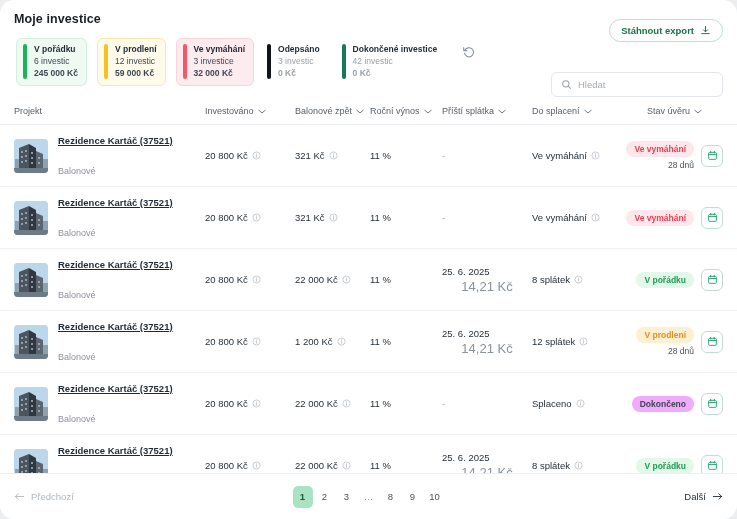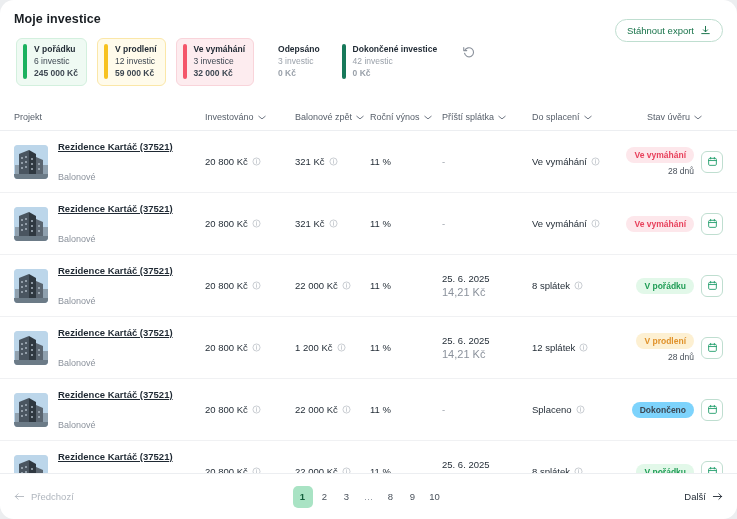--- a/index.html
+++ b/index.html
@@ -31,21 +31,21 @@
   }
   .chart-link .lbl { font-size: 9.5px; color: #6b7380; }
   .pie-ico { width: 12px; height: 12px; display: block; }
 
   .export-btn {
     position: absolute; right: 14px; top: 19px;
     display: flex; align-items: center; gap: 6px;
     border: 1px solid #bfded0; border-radius: 16px;
     padding: 5px 11px; background: #fff; cursor: pointer;
   }
-  .export-btn .lbl { font-size: 9.5px; color: #18734a; font-weight: normal; }
+  .export-btn .lbl { font-size: 9.5px; color: #18734a; font-weight: bold; }
   .dl-ico { width: 11px; height: 11px; display: block; }
 
   
   .chips {
     display: flex; align-items: stretch; gap: 10px;
     margin-top: 12px; padding-left: 2px;
   }
   .chip {
     display: flex; gap: 7px; padding: 5px 8px 6px 6px;
     border-radius: 6px; border: 1px solid transparent;
@@ -75,21 +75,21 @@
     font-family: "Liberation Sans", sans-serif;
     background: transparent;
   }
   .search-wrap input::placeholder { color: #a4abb5; }
 
   
   .table-area { flex: 1; overflow: hidden; }
   table { width: 100%; border-collapse: collapse; table-layout: fixed; }
   thead th {
     font-size: 9px; color: #58606b; font-weight: normal;
-    text-align: left; padding: 26px 0 8px 0;
+    text-align: left; padding: 20px 0 8px 0;
     border-bottom: 1px solid #eceef1;
     white-space: nowrap;
   }
   thead th .hd { display: inline-flex; align-items: center; gap: 4px; cursor: pointer; }
   .caret { width: 8px; height: 5px; display: block; }
 
   tbody td {
     padding: 10px 0; border-bottom: 1px solid #f0f1f3;
     font-size: 9.5px; color: #1f2933; vertical-align: middle;
   }
@@ -104,21 +104,21 @@
   .proj-name {
     font-size: 9.5px; font-weight: bold; color: #1f2933;
     text-decoration: underline; cursor: pointer; white-space: nowrap;
   }
   .proj-sub { font-size: 9px; color: #8b929c; }
 
   .cellflex { display: inline-flex; align-items: center; gap: 4px; }
   .info-ico { width: 9px; height: 9px; display: block; flex: 0 0 9px; }
 
   .two-line { display: flex; flex-direction: column; gap: 2px; }
-  .sub { font-size: 11px; color: #8b929c; }
+  .sub { font-size: 13px; color: #8b929c; text-align: center; }
   .dash { color: #9aa1aa; }
 
   .progress {
     width: 52px; height: 5px; border-radius: 3px; margin-top: 6px;
     overflow: hidden;
   }
   .progress > i { display: block; height: 100%; border-radius: 3px; }
 
   .status-cell { display: flex; align-items: center; justify-content: flex-end; gap: 7px; padding-right: 14px; }
   .status-stack { display: flex; flex-direction: column; align-items: flex-end; gap: 3px; }
@@ -197,21 +197,21 @@
           </span>
         </div>
         <div class="chip" style="background: rgb(253, 236, 239); border-color: rgb(249, 212, 218);">
           <span class="bar" style="background:#f4566a"></span>
           <span class="txt">
             <span class="t1" style="color:#1f2933">Ve vymáhání</span>
             <span class="t2" style="color:#3d4752">3 investice</span>
             <span class="t3" style="color:#3d4752">32 000 Kč</span>
           </span>
         </div>
-        <div class="chip plain" style="background: transparent; border-color: transparent; align-items: center;">
+        <div class="chip plain" style="background: transparent; border-color: transparent;">
           <span class="bar" style="background:#111418"></span>
           <span class="txt">
             <span class="t1" style="color:#1f2933">Odepsáno</span>
             <span class="t2" style="color:#9aa1aa">3 investic</span>
             <span class="t3" style="color:#9aa1aa">0 Kč</span>
           </span>
         </div>
         <div class="chip plain" style="background: transparent; border-color: transparent;">
           <span class="bar" style="background:#17795a"></span>
           <span class="txt">
@@ -220,20 +220,29 @@
             <span class="t3" style="color:#9aa1aa">0 Kč</span>
           </span>
         </div>
         <span class="reset-btn"><svg width="14" height="14" viewBox="0 0 16 16" fill="none" stroke="#8b929c" stroke-width="1.3" stroke-linecap="round" stroke-linejoin="round">
             <path d="M3.2 6.3A5.2 5.2 0 1 1 2.9 9.4"></path>
             <path d="M2 3v3.4h3.4"></path>
           </svg></span>
       </div>
   </div>
 
+  <div class="search-wrap">
+    <span>
+      <svg width="11" height="11" viewBox="0 0 16 16" fill="none" stroke="#9aa1aa" stroke-width="1.5" stroke-linecap="round">
+        <circle cx="7" cy="7" r="4.6"></circle>
+          <path d="M10.5 10.5l3.2 3.2"></path>
+      </svg>
+    </span>
+    <input type="text" id="search-input" placeholder="Hledat" style="">
+  </div>
 
   <div class="table-area">
     <table>
       <colgroup>
         <col style="width:205px">
           <col style="width:90px">
           <col style="width:75px">
         <col style="width:72px">
           <col style="width:90px">
           <col style="width:115px">
@@ -658,21 +667,21 @@
                 <span>
                   <svg class="info-ico" viewBox="0 0 16 16" fill="none" stroke="#b0b6be" stroke-width="1.2">
                     <circle cx="8" cy="8" r="6.3"></circle>
                     <path d="M8 7.2v4M8 4.9v.9" stroke-linecap="round"></path>
                   </svg>
                 </span>
               </span><span class="progress" style="background:#16704f"><i style="width:100%;background:#16704f"></i></span></td>
             <td>
               <div class="status-cell">
                 <span class="status-stack">
-                  <span class="badge" style="background:#7dd3fc;color:#3d4752">Dokončeno</span>
+                  <span class="badge" style="background:#f0abfc;color:#3d4752">Dokončeno</span>
                 </span>
                 <span class="cal-btn">
                   <svg class="cal-ico" viewBox="0 0 16 16" fill="none" stroke="#1f9d6b" stroke-width="1.3" stroke-linejoin="round">
                     <rect x="2.4" y="3.4" width="11.2" height="10.2" rx="1.6"></rect>
                     <path d="M2.4 6.6h11.2" stroke-linecap="round"></path>
                     <path d="M5.3 2v2.3M10.7 2v2.3" stroke-linecap="round"></path>
                   </svg>
                 </span>
               </div>
             </td>

